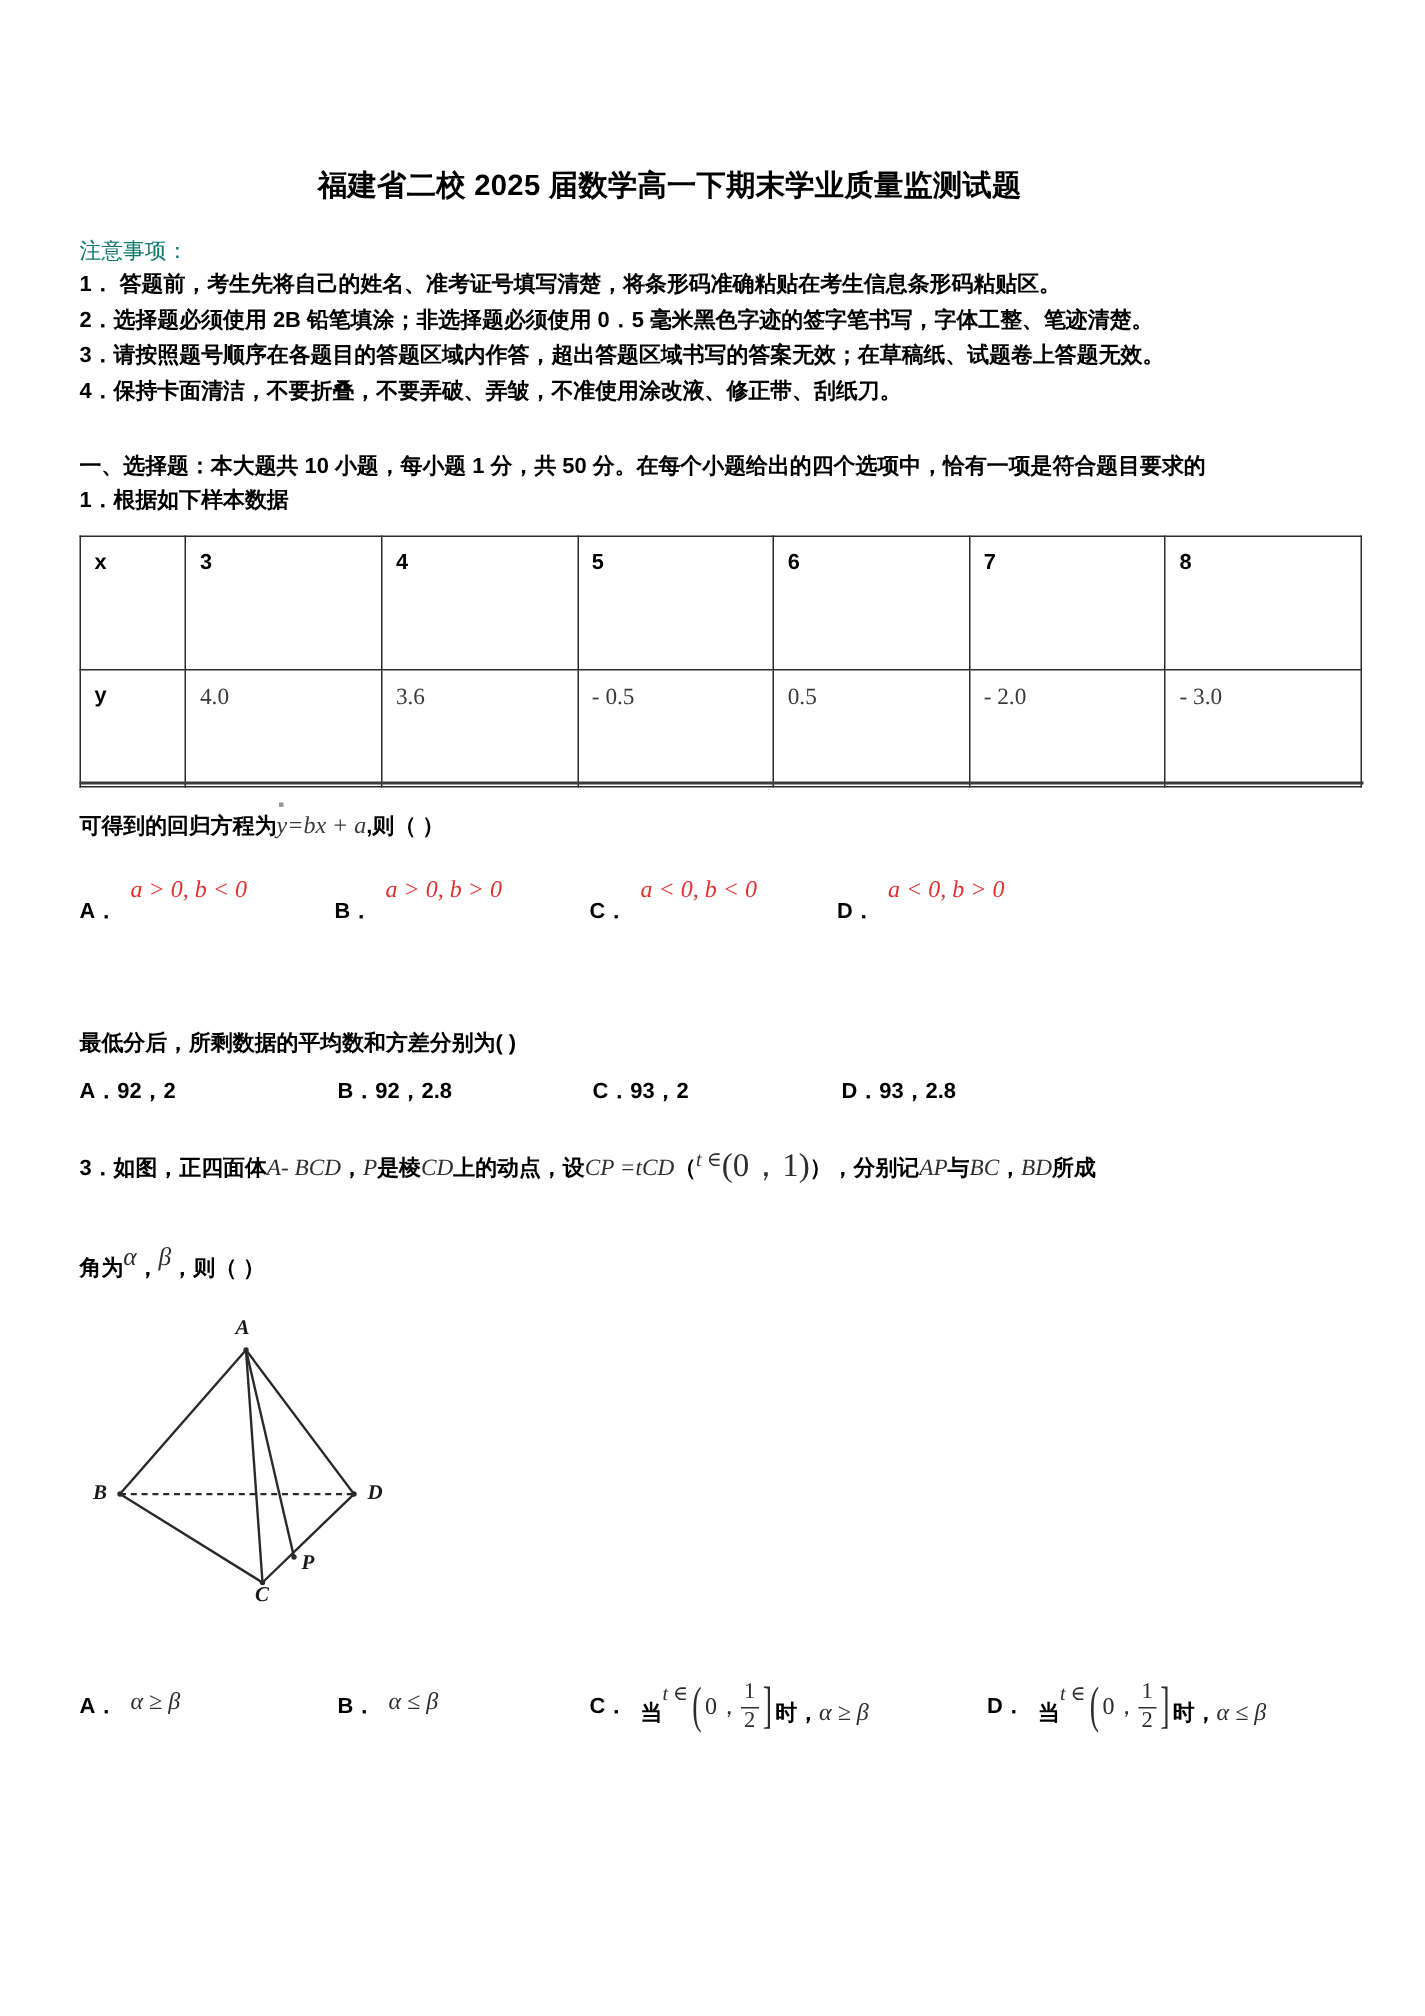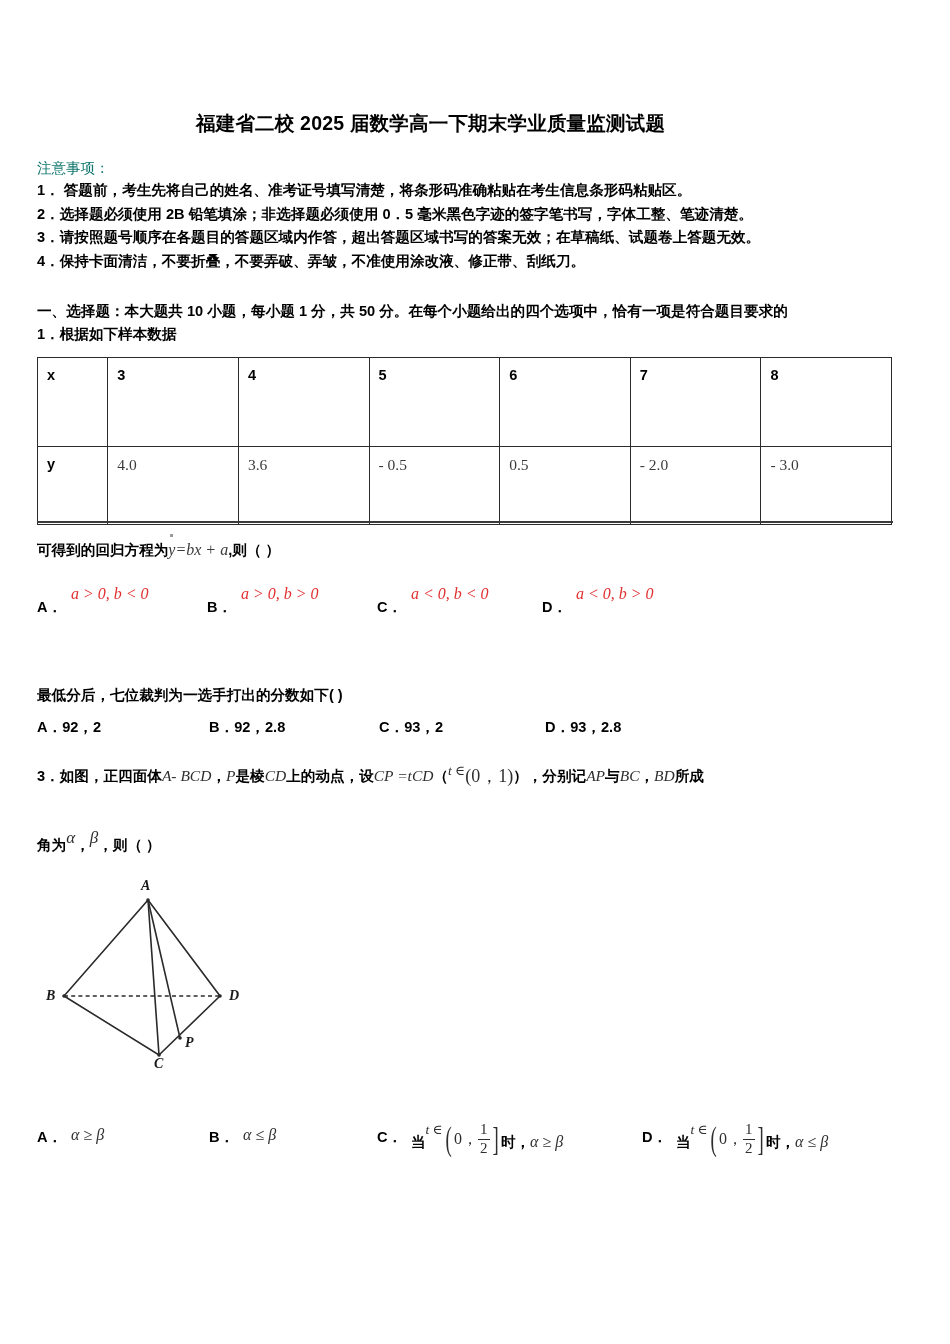--- a/index.html
+++ b/index.html
@@ -10,21 +10,21 @@
   body {
     width: 950px;
     height: 1344px;
     position: relative;
     font-family: "Liberation Serif", "DejaVu Serif", serif;
     color: #000000;
     overflow: hidden;
   }
   .page {
     position: absolute;
-    left: 0; top: 0;
+    left: 16px; top: 0;
     width: 769px;
     height: 1344px;
   }
 
   
   .doc-title {
     position: absolute;
     left: 196px;
     top: 110px;
     font-family: "Liberation Sans", "DejaVu Sans", sans-serif;
@@ -259,21 +259,21 @@
     font-style: italic;
     font-weight: normal;
     font-size: 13.5px;
     color: #2e2e2e;
     vertical-align: 6px;
   }
   .paren-big {
     font-family: "Liberation Serif", "DejaVu Serif", serif;
     font-style: normal;
     font-weight: normal;
-    font-size: 18px;
+    font-size: 22px;
     color: #2e2e2e;
     vertical-align: -1px;
     margin-top: 48px;
   }
   .greek-sup {
     font-family: "Liberation Serif", "DejaVu Serif", serif;
     font-style: italic;
     font-weight: normal;
     font-size: 17px;
     color: #2e2e2e;
@@ -456,21 +456,21 @@
     <div class="q1-opt" style="left:340px;">
       <span class="opt-letter">C．</span>
       <span class="opt-red">a &lt; 0, b &lt; 0</span>
     </div>
     <div class="q1-opt" style="left:505px;">
       <span class="opt-letter">D．</span>
       <span class="opt-red">a &lt; 0, b &gt; 0</span>
     </div>
   </div>
 
-  <div class="q2-l2">最低分后，七位裁判为一选手打出的分数如下(  )</div>
+  <div class="q2-l2">最低分后，所剩数据的平均数和方差分别为(  )</div>
   <div class="q2-opts">
     <div class="q2-opt" style="left:0px;">
       <span>A．</span><span>92，2</span>
     </div>
     <div class="q2-opt" style="left:172px;">
       <span>B．</span><span>92，2.8</span>
     </div>
     <div class="q2-opt" style="left:342px;">
       <span>C．</span><span>93，2</span>
     </div>

